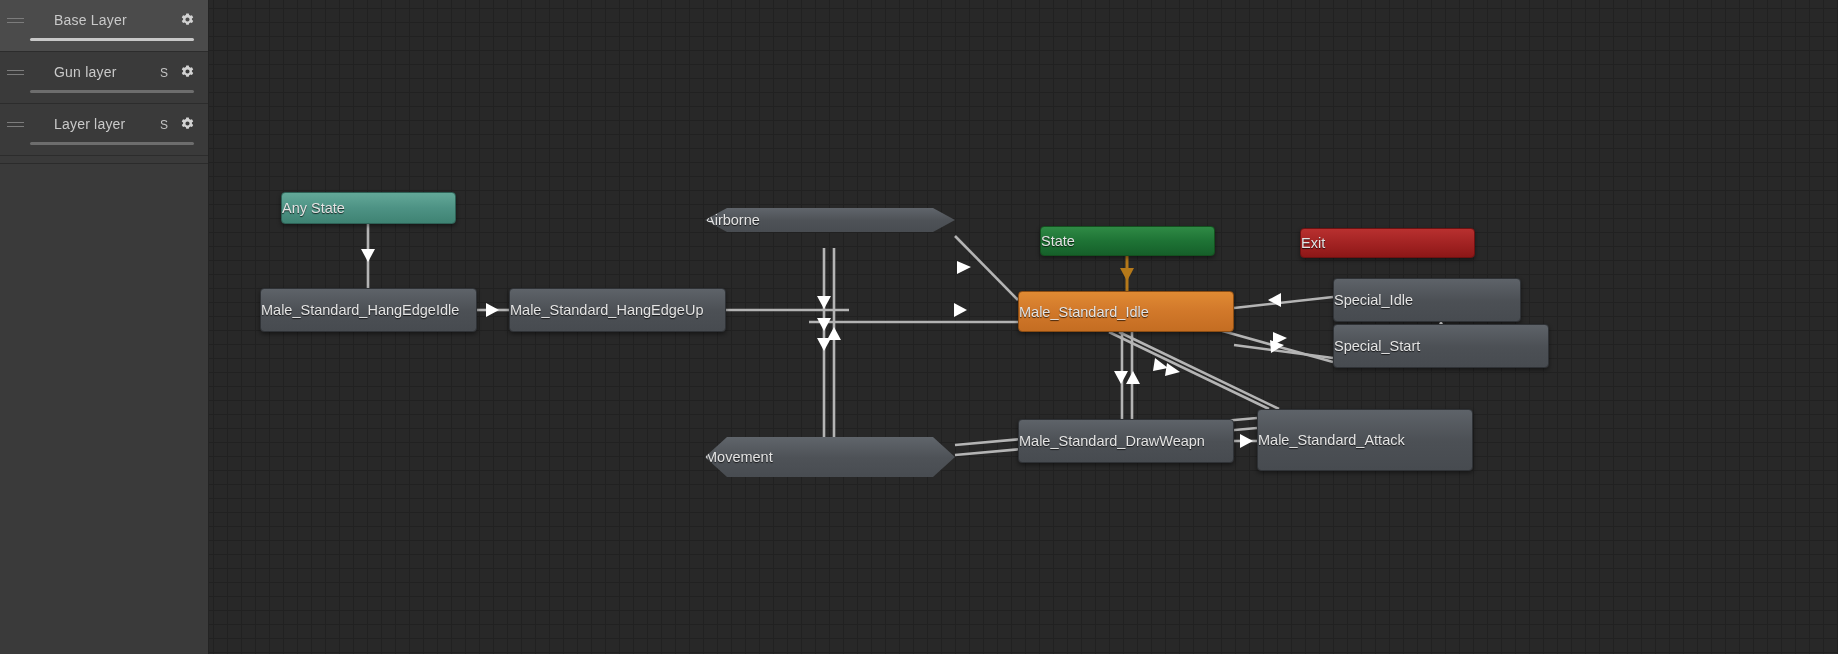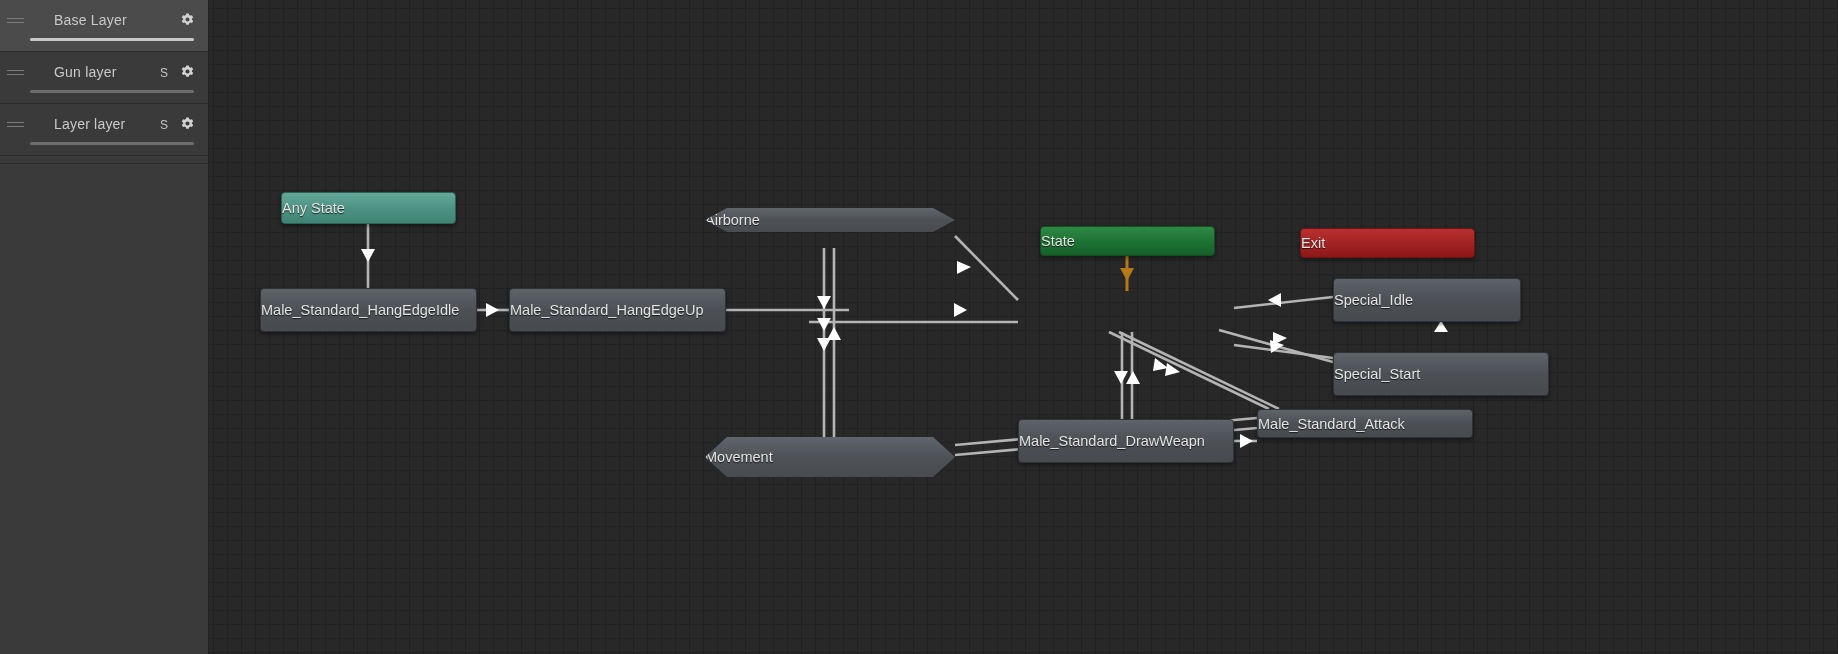--- a/index.html
+++ b/index.html
@@ -252,27 +252,30 @@
       </div>
     <div class="node submachine" style="left:496px;top:437px;width:250px;height:40px;">
         <span>Movement</span>
       </div>
     <div class="node entry" style="left:831px; top:226px; width:175px; height:30px;">
         <span>State</span>
       </div>
     <div class="node exit" style="left:1091px;top:228px; width:175px; height:30px;">
         <span>Exit</span>
       </div>
+    <div class="node current" style="left:809px;top:291px;width:216px;height:41px;">
+        <span>Male_Standard_Idle</span>
+      </div>
     <div class="node state" style="left:1124px;top:278px;width:188px;height:44px;">
         <span>Special_Idle</span>
       </div>
-    <div class="node state" style="left:1124px;top:352px;width:216px;height:44px;">
+    <div class="node state" style="left:1124px;top:324px;width:216px;height:44px;">
         <span>Special_Start</span>
       </div>
     <div class="node state" style="left:809px; top:419px;width:216px;height:44px;">
         <span>Male_Standard_DrawWeapn</span>
       </div>
-    <div class="node state" style="left:1048px;top:409px;width:216px;height:29px;">
+    <div class="node state" style="left:1048px;top:409px;width:216px;height:62px;">
         <span>Male_Standard_Attack</span>
       </div>
 
   </div>
 </div>
 
 </body></html>

